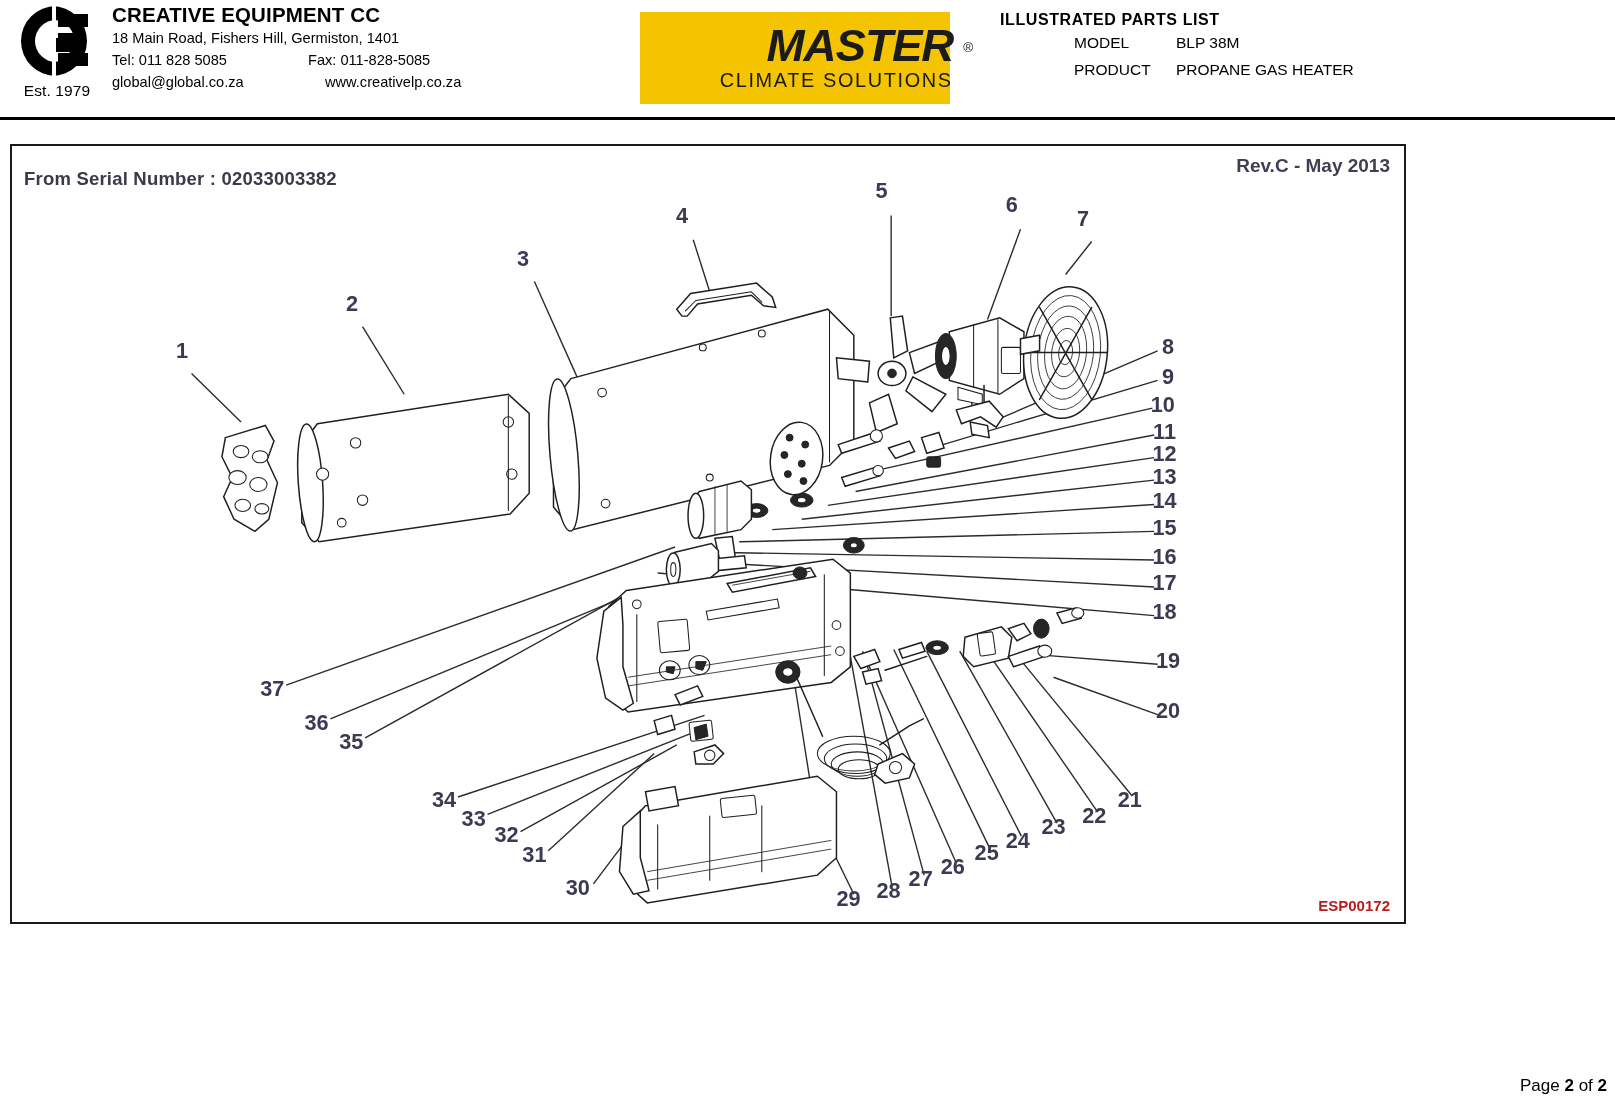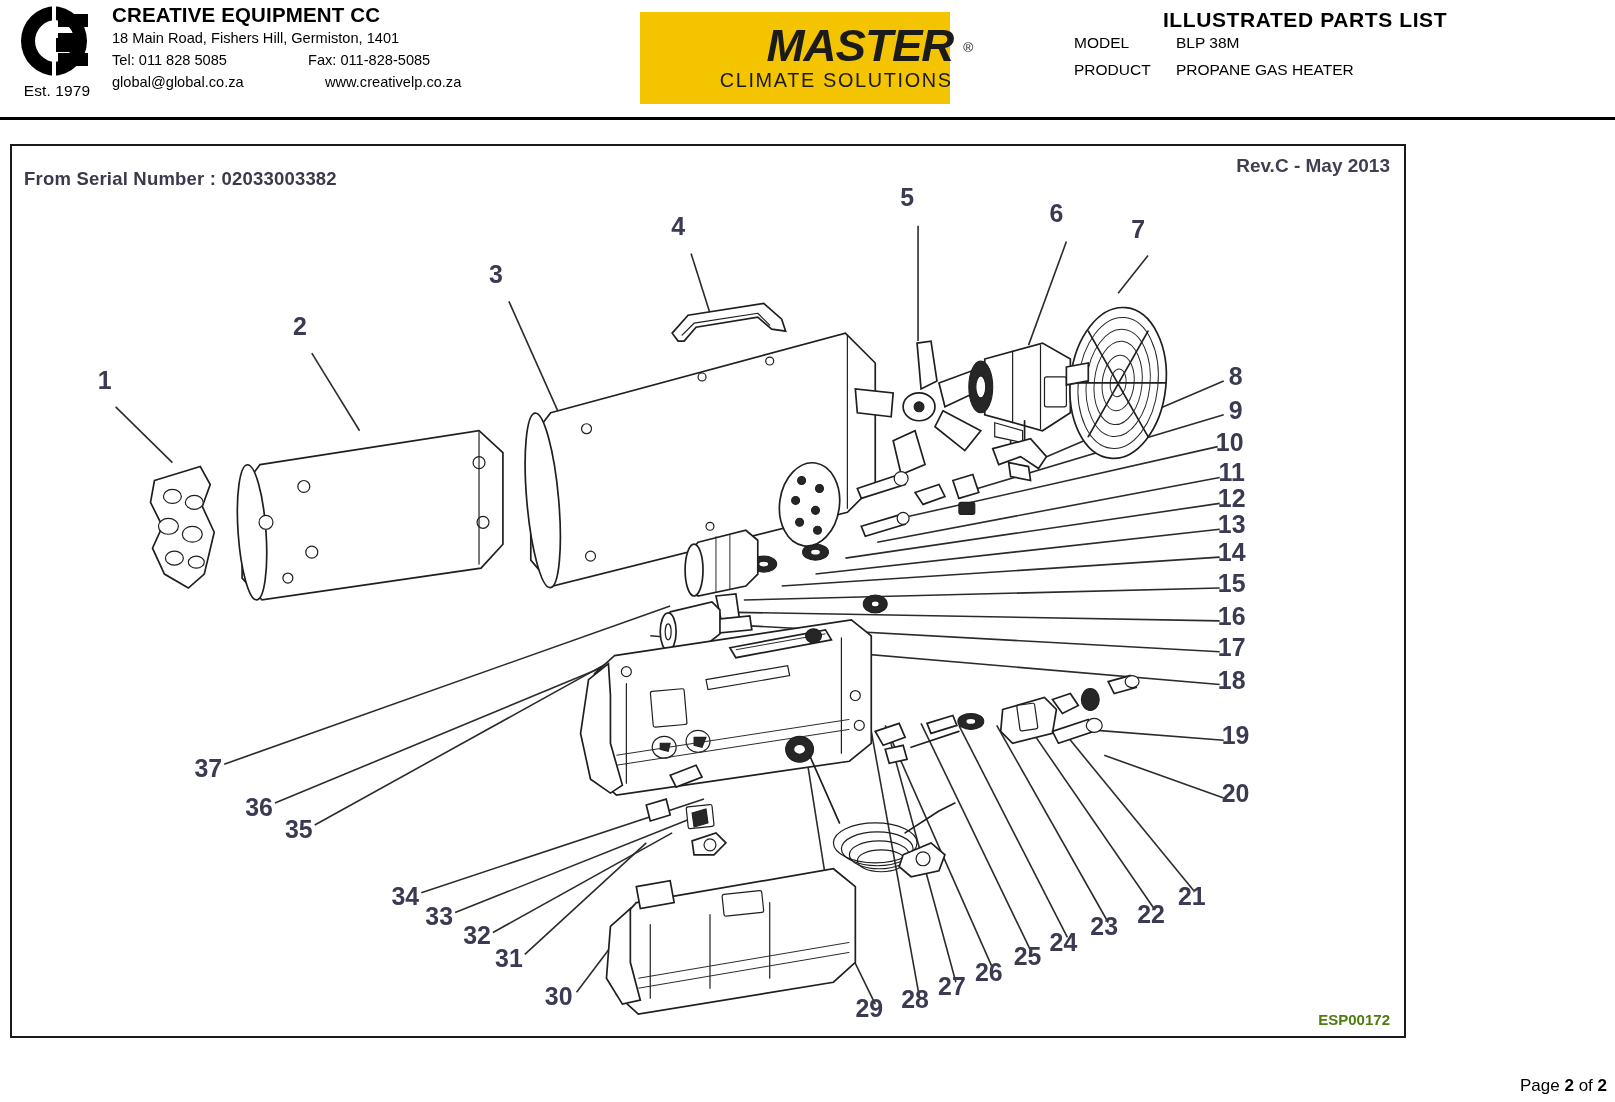--- a/index.html
+++ b/index.html
@@ -67,56 +67,56 @@
   }
   #master-sub {
     font-size: 19.5px; letter-spacing: 1.6px; color: #1b1b1b;
     font-family: "Liberation Sans", sans-serif;
     margin-top: 1px; transform: scaleX(1.02);
   }
 
   
   #title-block { position: absolute; left: 1000px; top: 6px; width: 610px; }
   #doc-title {
-    text-align: center; font-size: 21px; font-weight: bold;
+    font-size: 16px; font-weight: bold;
     letter-spacing: .6px; line-height: 28px;
   }
   .meta-row { position: relative; height: 27px; font-size: 15.5px; }
   .meta-row .mk { position: absolute; left: 74px; top: 0; }
   .meta-row .mv { position: absolute; left: 176px; top: 0; }
 
   #header-rule {
     position: absolute; left: 0; top: 117px;
     width: 1615px; height: 3px; background: #000;
   }
 
   
   #diagram-frame {
     position: absolute; left: 10px; top: 144px;
-    width: 1396px; height: 894px;
+    width: 1396px; height: 780px;
     border: 2.5px solid #1a1a1a;
     background: #fff;
     overflow: hidden;
   }
   #diagram-svg { position: absolute; left: 0; top: 0; width: 100%; height: 100%; }
 
   .frame-note {
     position: absolute;
     font-family: "Liberation Sans", sans-serif;
     font-size: 18.5px; font-weight: bold;
     color: #3a3a4a; white-space: nowrap;
   }
   #serial-note { left: 12px; top: 22px; letter-spacing: .2px; }
   #rev-note {
     right: 14px; top: 9px; font-size: 19px;
     font-weight: bold; color: #3f3f50;
   }
   #esp-note {
     right: 14px; bottom: 8px; font-size: 15px;
-    font-weight: bold; color: #4d7c0f;
+    font-weight: bold; color: #b91c1c;
   }
 
   
   .callout-text {
     font-family: "Liberation Sans", sans-serif;
     font-size: 25px; font-weight: bold; fill: #3a3a52;
   }
   .leader { stroke: #2b2b2b; stroke-width: 1.6; fill: none; }
 
   

